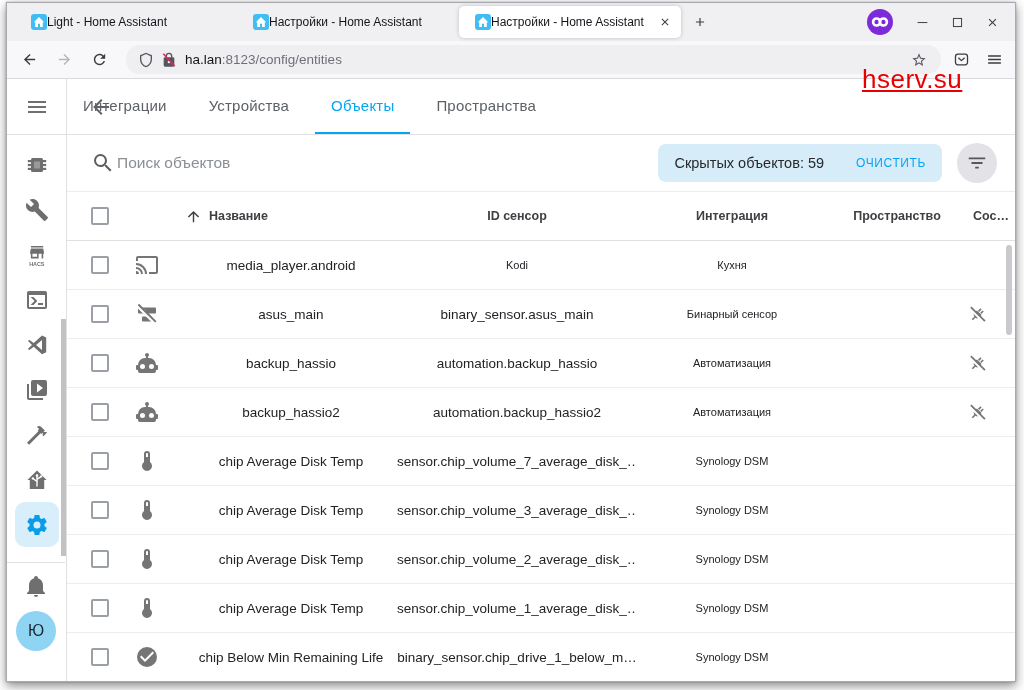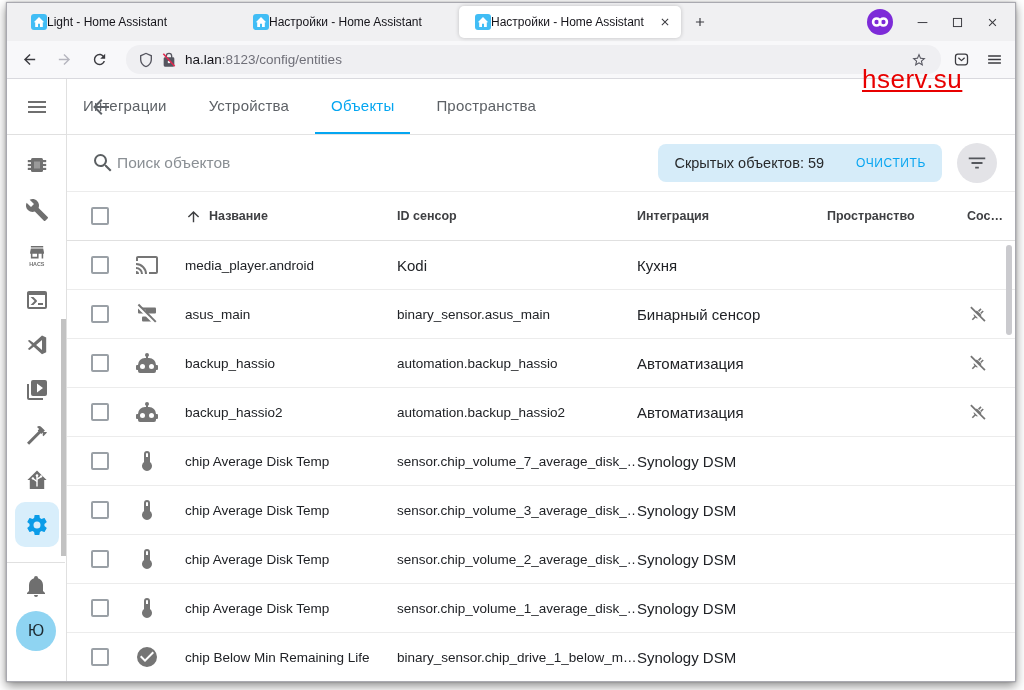--- a/index.html
+++ b/index.html
@@ -71,29 +71,29 @@
   .search-input{border:0;outline:none;background:transparent;flex:1;margin-left:0;font-size:15.5px;color:#212121;
                 font-family:inherit;}
   .search-input::placeholder{color:#8a8f94;opacity:1;}
   .hidden-chip{display:flex;align-items:center;gap:32px;background:#d6ecf9;border-radius:8px;height:38px;padding:0 16px;white-space:nowrap;}
   .chip-label{font-size:14.5px;color:#27292b;}
   .chip-action{font-size:12px;font-weight:500;color:#07a5f1;letter-spacing:.6px;cursor:pointer;}
   .filter-btn{width:40px;height:40px;border-radius:50%;background:#e3e3e7;display:flex;align-items:center;justify-content:center;
               margin-left:15px;color:#54575c;cursor:pointer;flex:0 0 auto;}
   .filter-btn .ic{width:22px;height:22px;}
   
-  .grid{display:grid;grid-template-columns:24px 44px 50px 212px 240px 190px 140px 1fr;align-items:center;}
+  .grid{display:grid;grid-template-columns:24px 44px 50px 212px 240px 190px 140px 1fr;align-items:center;text-align:center;}
   .thead{height:49px;flex:0 0 auto;border-bottom:1px solid #e0e0e0;}
   .th{font-size:12.5px;font-weight:700;color:#3f4043;white-space:nowrap;overflow:hidden;}
   .th-name{display:flex;align-items:center;gap:7px;cursor:pointer;}
   .th-name .ic{width:17px;height:17px;color:#3f4043;}
   .cb{width:18px;height:18px;border:2px solid #9aa0a6;border-radius:2px;display:inline-block;cursor:pointer;}
   .rows{flex:1;overflow:hidden;position:relative;}
   .trow{height:49px;border-bottom:1px solid #ececec;cursor:pointer;}
-  .cell{font-size:15px;color:#212327;white-space:nowrap;overflow:hidden;}
+  .cell{font-size:11px;color:#212327;white-space:nowrap;overflow:hidden;}
   .c-name,.c-id{font-size:13.5px;}
   .cellc{display:flex;align-items:center;}
   .icon-c{color:#757575;}
   .icon-c .ic{width:24px;height:24px;}
   .c-state{color:#757575;}
   .c-state .ic{width:21px;height:21px;}
   .t-scroll{position:absolute;right:3px;top:4px;width:6px;height:90px;border-radius:3px;background:#cacace;}
   
   .watermark{position:absolute;left:862px;top:64px;font-size:26px;color:#e80000;text-decoration:underline;
              font-weight:500;z-index:60;letter-spacing:.5px;}

